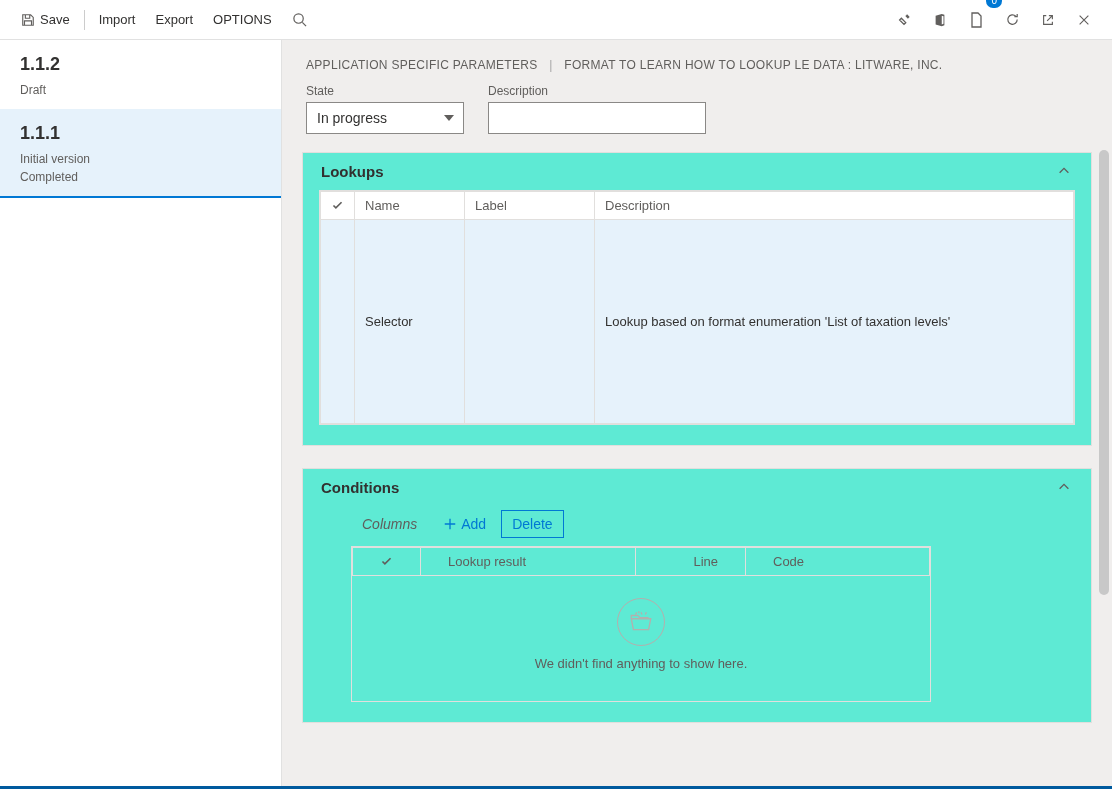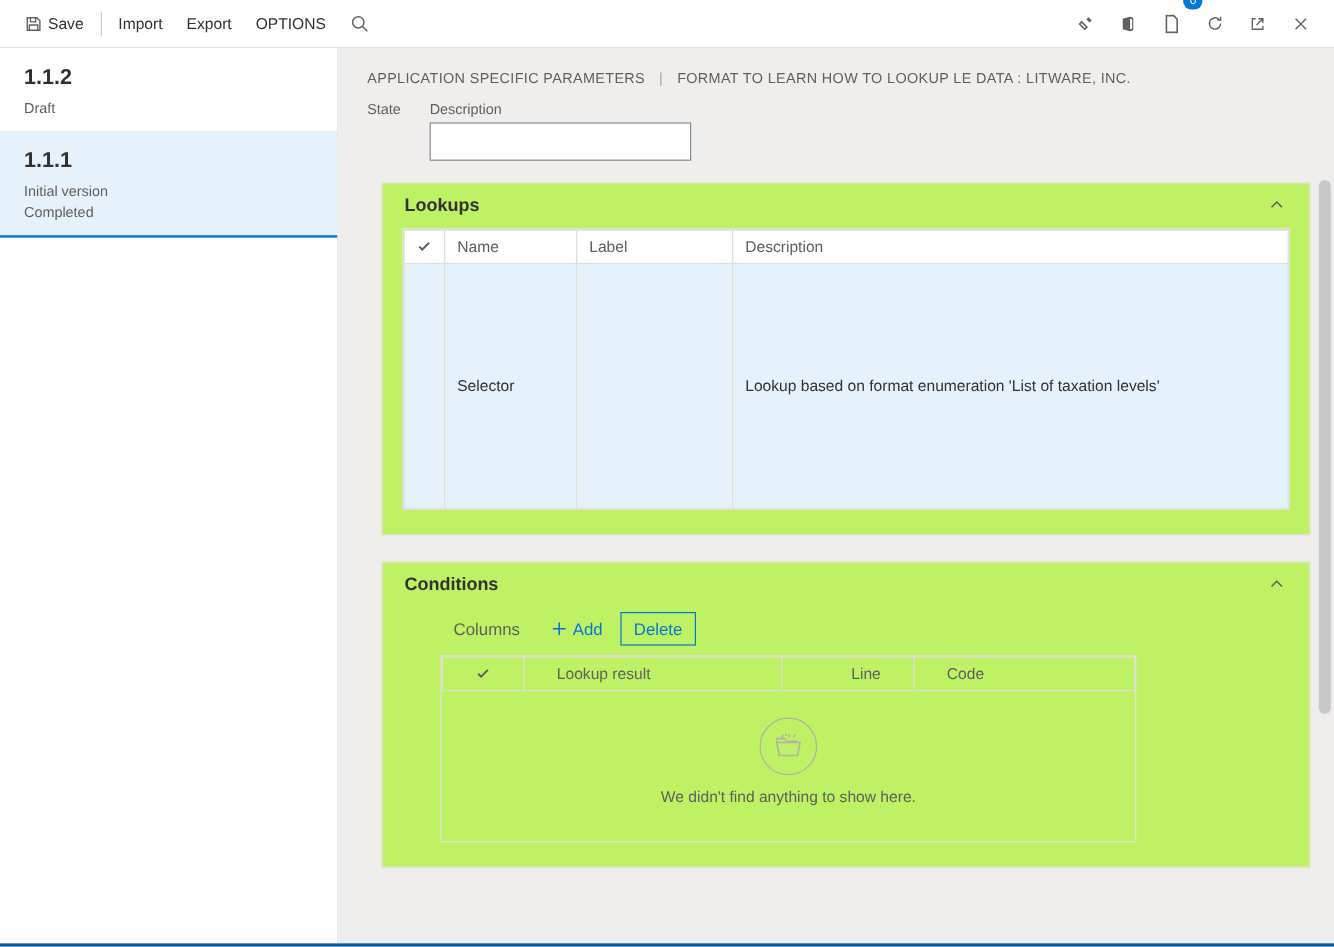--- a/index.html
+++ b/index.html
@@ -30,37 +30,37 @@
   .fld label { font-size:12px; color:#605e5c; display:block; margin-bottom:4px; }
   .selectwrap { position:relative; }
   .selectwrap select, .fld input.txt {
     height:32px; border:1px solid #8a8886; background:#fff; padding:0 10px; font-size:14px; color:#323130;
   }
   .selectwrap select { width:158px; appearance:none; -webkit-appearance:none; padding-right:28px; }
   .selectwrap::after { content:""; position:absolute; right:10px; top:13px; width:0;height:0;border-left:5px solid transparent;border-right:5px solid transparent;border-top:6px solid #605e5c; pointer-events:none;}
   .fld input.txt { width:218px; }
   
   .panelarea { padding: 0 20px 20px 20px; overflow:auto; }
-  .panel { background:#bef264; border:1px solid #e1dfdd; margin-bottom:22px;margin-left:16px; }
+  .panel { background:#5eead4; border:1px solid #e1dfdd; margin-bottom:22px; }
   .panelhead { display:flex; align-items:center; justify-content:space-between; padding:10px 18px; cursor:pointer; }
   .panelhead h3 { font-size:15px; font-weight:600; }
   .chev { width:16px;height:16px; }
   .panelbody { padding: 0 16px 20px 16px; }
   
   table.grid { width:100%; border-collapse:collapse; font-size:13px; }
   table.grid th, table.grid td { border:1px solid #e1dfdd; padding:6px 10px; text-align:left; background:#fff; }
   table.grid th { font-weight:400; color:#605e5c; background:#fff; }
   table.grid tr.selrow td { background:#e6f2fb; }
   .chkcol { width:32px; text-align:center; }
   .gridwrap { border:1px solid #e1dfdd; height:235px; display:flex; flex-direction:row; }
   .gridwrap .gridbody { flex:1; background:#fff; }
   
   .ctoolbar { display:flex; align-items:center; gap:4px; padding:4px 0 8px 32px; }
   .cbtn { padding:5px 10px; font-size:14px; color:#0078d4; cursor:pointer; display:flex; align-items:center; gap:4px; border:1px solid transparent; }
-  .cbtn.plain { color:#605e5c; }
+  .cbtn.plain { color:#605e5c;font-style:italic; }
   .cbtn.outlined { border:1px solid #0078d4; }
   
   .condgridwrap { border:1px solid #e1dfdd; margin-left:32px; width:580px; }
   table.condgrid { width:100%; border-collapse:collapse; }
   table.condgrid th { border:1px solid #e1dfdd; padding:6px 27px; font-weight:400; color:#605e5c; text-align:left; }
   .condgridwrap .empty { text-align:center; padding:22px 0 30px 0; color:#605e5c; }
   .folder { width:48px;height:48px;margin:0 auto 10px auto;border:1px solid #b3b0ad;border-radius:50%;display:flex;align-items:center;justify-content:center;color:#b3b0ad; }
   svg { display:block; }
 </style>
 </head>
@@ -158,20 +158,25 @@
 
     <div class="crumbs">
       <span>APPLICATION SPECIFIC PARAMETERS</span>
       <span class="csep">|</span>
       <span>FORMAT TO LEARN HOW TO LOOKUP LE DATA : LITWARE, INC.</span>
     </div>
 
     <div class="fields">
       <div class="fld">
         <label>State</label>
+        <div class="selectwrap">
+          <select>
+            <option>In progress</option>
+          </select>
+        </div>
       </div>
       <div class="fld">
         <label>Description</label>
         <input class="txt" type="text" value="" style="">
       </div>
     </div>
 
     <div class="panelarea">
 
       <div class="panel">

